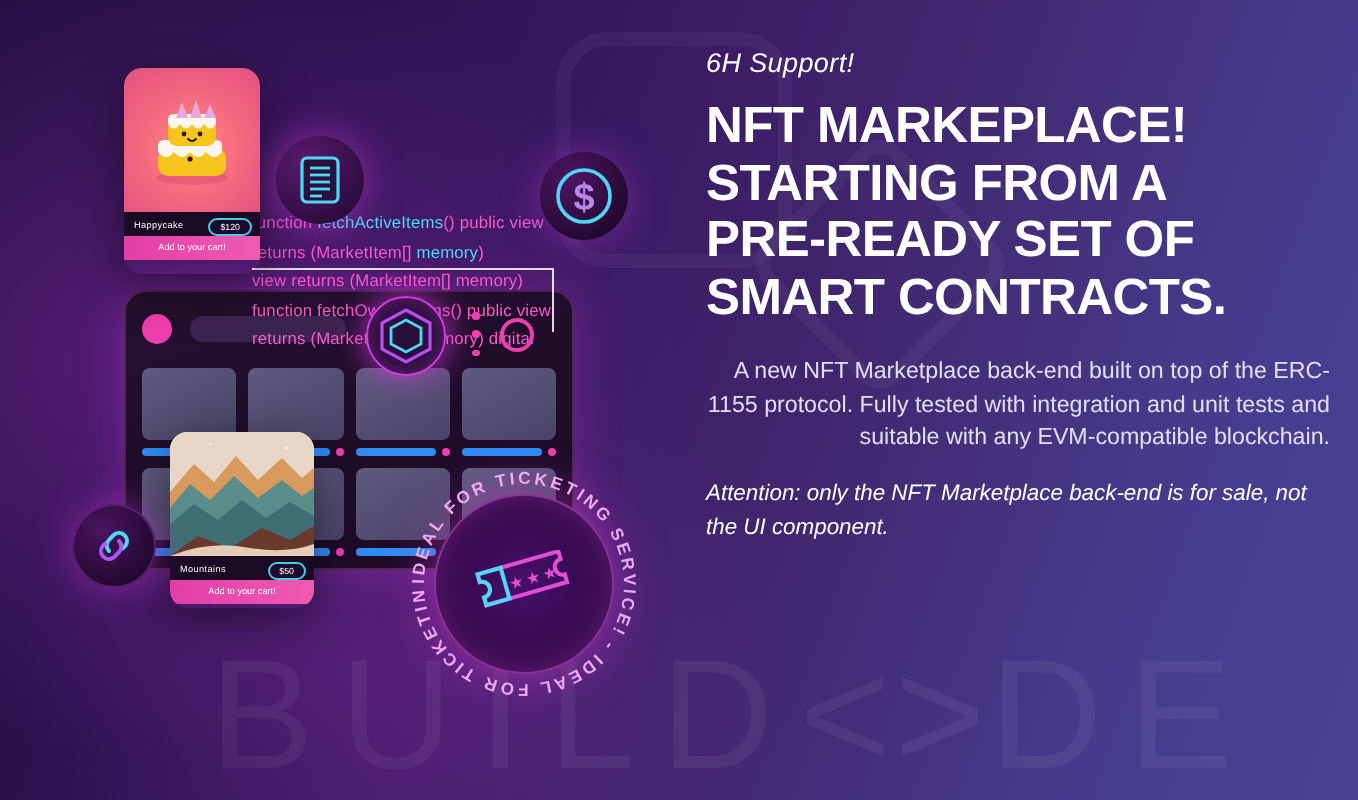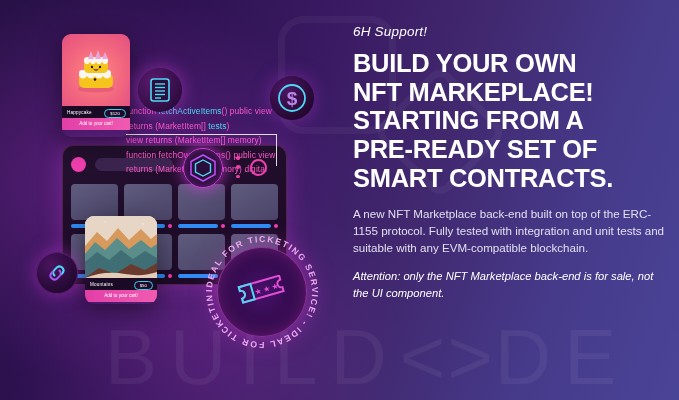--- a/index.html
+++ b/index.html
@@ -43,21 +43,21 @@
   .eyebrow {
     font-style:italic; font-weight:400; font-size:13.5px; color:#ffffff;
     letter-spacing:0.2px; margin-bottom:10px;
   }
   .headline {
     font-size:25.5px; line-height:1.125; font-weight:800;
     color:#ffffff; letter-spacing:-0.3px; text-transform:uppercase;
     margin-bottom:14px;
   }
   .body-copy {
-    font-size:11.6px; line-height:1.45; color:#e2dff2; margin-bottom:11px;
+    font-size:11.6px; line-height:1.45; color:#e2dff2; margin-bottom:11px;text-align:right;
   }
   .attention {
     font-size:11.2px; line-height:1.5; color:#ffffff; font-style:italic;
   }
 
   
   .art { position:absolute; left:0; top:0; width:340px; height:400px; }
 
   
   .panel {
@@ -271,21 +271,21 @@
             <div class="cell-meta">
               <i></i>
               <b></b>
             </div>
           </div>
       </div>
     </div>
 
     <div class="codeblock">
       <div>function <span class="c">fetchActiveItems</span>() public view</div>
-      <div>returns (MarketItem[] <span class="c">tests</span>)</div>
+      <div>returns (MarketItem[] <span class="c">memory</span>)</div>
       <div>view returns (MarketItem[] memory)</div>
       <div>function fetchOwnedItems() public view</div>
       <div>returns (MarketItem[] memory) digital</div>
     </div>
     <div class="code-underline"></div>
     <div class="code-vline"></div>
 
     <div class="hexwrap">
       <svg width="26" height="28" viewBox="0 0 26 28">
         <polygon points="13,1 25,7.5 25,20.5 13,27 1,20.5 1,7.5" fill="none" stroke="#b84df0" stroke-width="1.6"></polygon>
@@ -386,21 +386,20 @@
       <svg width="22" height="22" viewBox="0 0 22 22">
         <path d="M8.5 13.5 a4 4 0 0 1 0 -5.6 l2.6 -2.6 a4 4 0 0 1 5.6 5.6 l-1.3 1.3" fill="none" stroke="#4fd8f5" stroke-width="2" stroke-linecap="round"></path>
         <path d="M13.5 8.5 a4 4 0 0 1 0 5.6 l-2.6 2.6 a4 4 0 0 1 -5.6 -5.6 l1.3 -1.3" fill="none" stroke="#a25df0" stroke-width="2" stroke-linecap="round"></path>
       </svg>
     </div>
   </div>
 
   <div class="copy">
     <div class="eyebrow">6H Support!</div>
     <h1 class="headline">
-      <div>BUILD YOUR OWN</div>
       <div>NFT MARKEPLACE!</div>
       <div>STARTING FROM A</div>
       <div>PRE-READY SET OF</div>
       <div>SMART CONTRACTS.</div>
     </h1>
     <p class="body-copy">A new NFT Marketplace back-end built on top of the ERC-1155 protocol. Fully tested with integration and unit tests and suitable with any EVM-compatible blockchain.</p>
     <p class="attention">Attention: only the NFT Marketplace back-end is for sale, not the UI component.</p>
   </div>
 
 </div>

